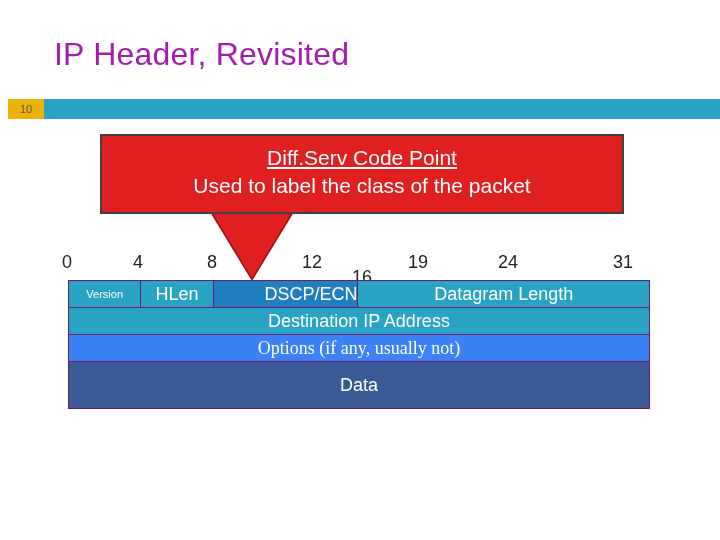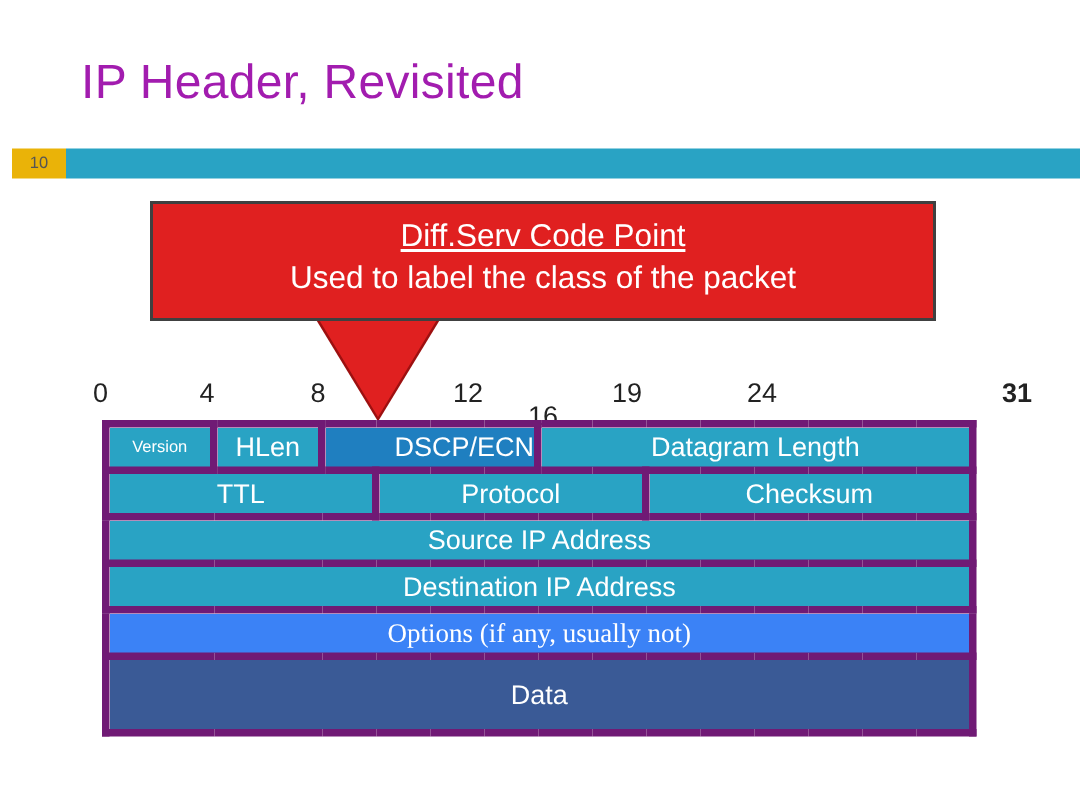--- a/index.html
+++ b/index.html
@@ -121,21 +121,21 @@
   
   .ipt {
     position: absolute;
     left: 68px;
     top: 280px;
     width: 582px;
     border-collapse: collapse;
     table-layout: fixed;
   }
   .ipt td {
-    border: 5px solid #701a75;
+    border: 1px solid #701a75;
     color: #ffffff;
     text-align: center;
     font-size: 18px;
     height: 26px;
     padding: 0;
     background: #29a3c4;
     overflow: hidden;
     white-space: nowrap;
   }
   .ipt td.small {
@@ -175,21 +175,21 @@
 </div>
 
 <div class="ruler">
   <span style="left:62px;">0</span>
   <span style="left:133px;">4</span>
   <span style="left:207px;">8</span>
   <span style="left:278px;margin-left:24px;">12</span>
   <span style="left:352px;margin-top:15px;">16</span>
   <span style="left:408px;">19</span>
   <span style="left:498px;">24</span>
-  <span style="left:668px;font-weight:bold;">31</span>
+  <span style="left:613px;">31</span>
 </div>
 
 <table class="ipt">
   <colgroup>
     <col style="width:72px;">
       <col style="width:72px;">
       <col style="width:36px;">
       <col style="width:36px;">
     <col style="width:36px;">
       <col style="width:36px;">
@@ -203,28 +203,20 @@
       <col style="width:38px;">
   </colgroup>
   <tbody>
     <tr>
       <td class="small" colspan="1">Version</td>
       <td colspan="1">HLen</td>
       <td class="dscp" colspan="4">DSCP/ECN</td>
       <td colspan="8">Datagram Length</td>
     </tr>
     <tr>
-      <td colspan="3">TTL</td>
-      <td colspan="5">Protocol</td>
-      <td colspan="6">Checksum</td>
-    </tr>
-    <tr>
-      <td colspan="14">Source IP Address</td>
-    </tr>
-    <tr>
       <td colspan="14">Destination IP Address</td>
     </tr>
     <tr class="r-opts">
       <td colspan="14">Options (if any, usually not)</td>
     </tr>
     <tr class="r-data">
       <td class="data" colspan="14">Data</td>
     </tr>
   </tbody>
 </table>

